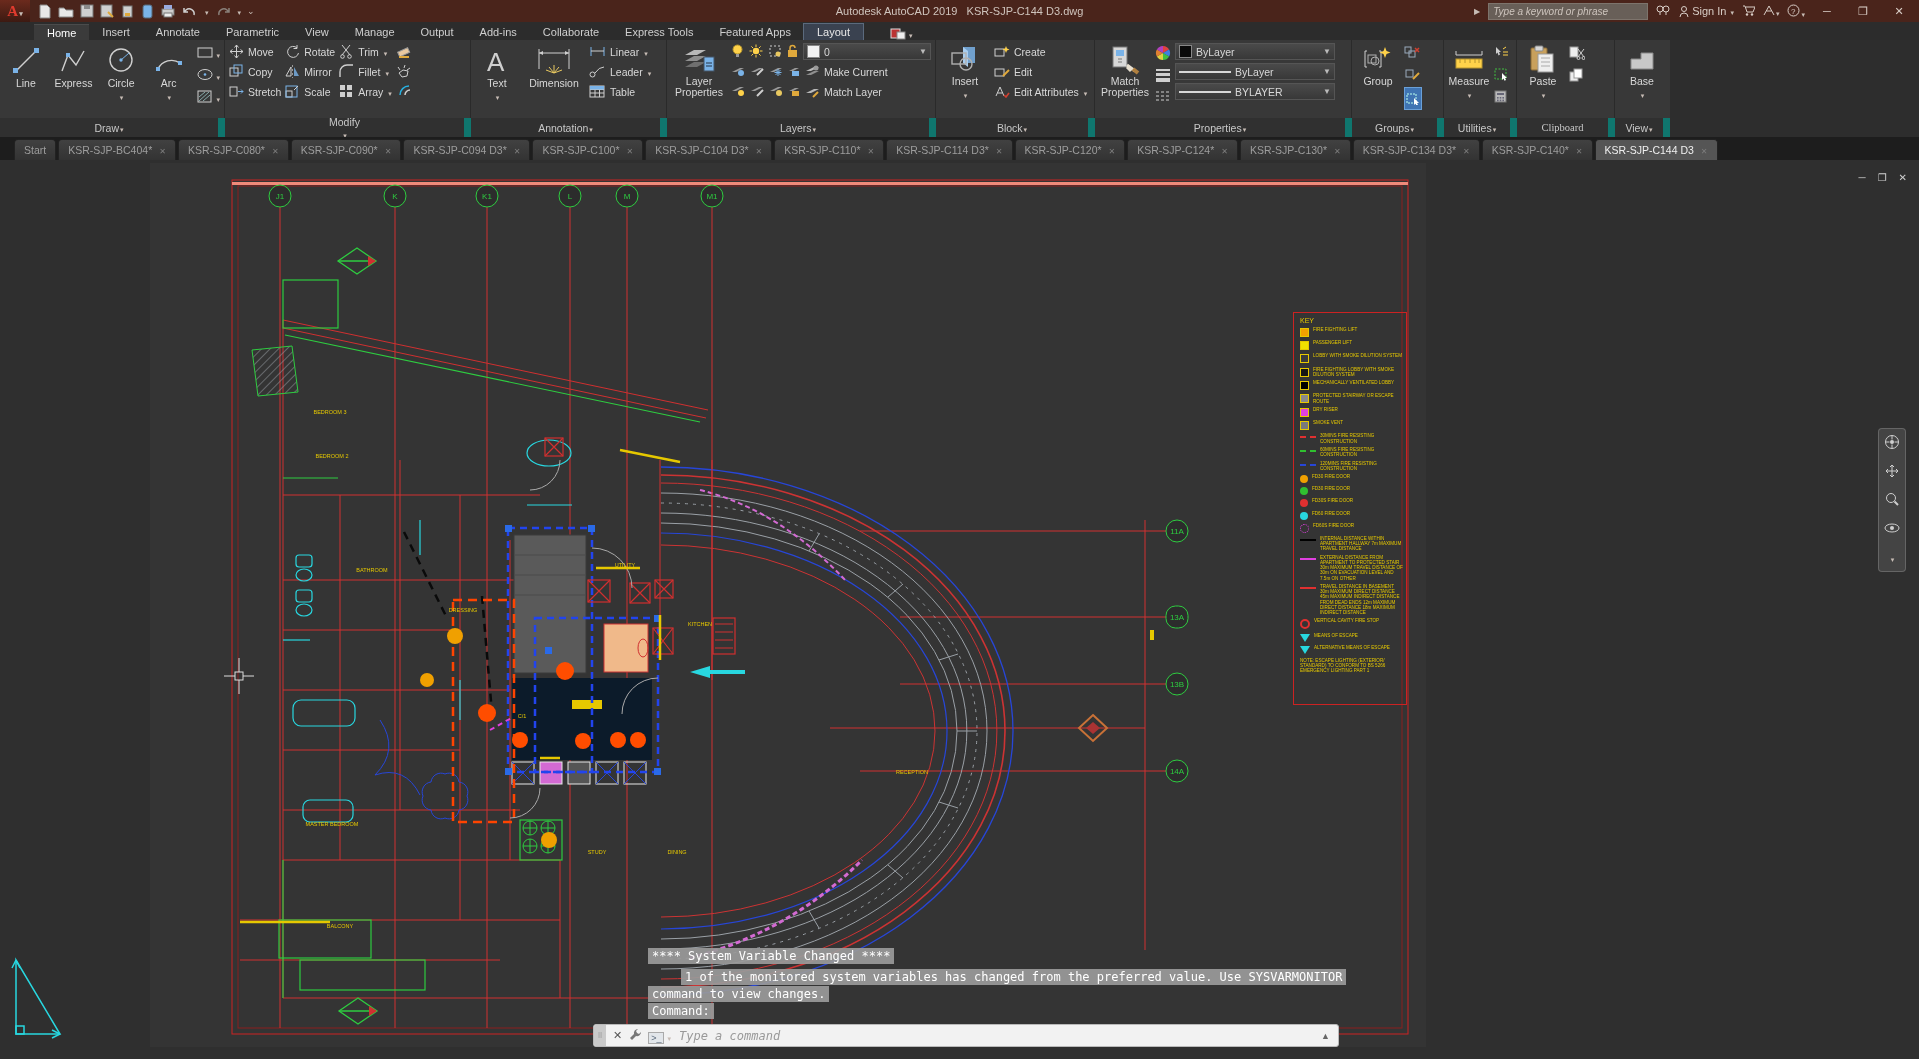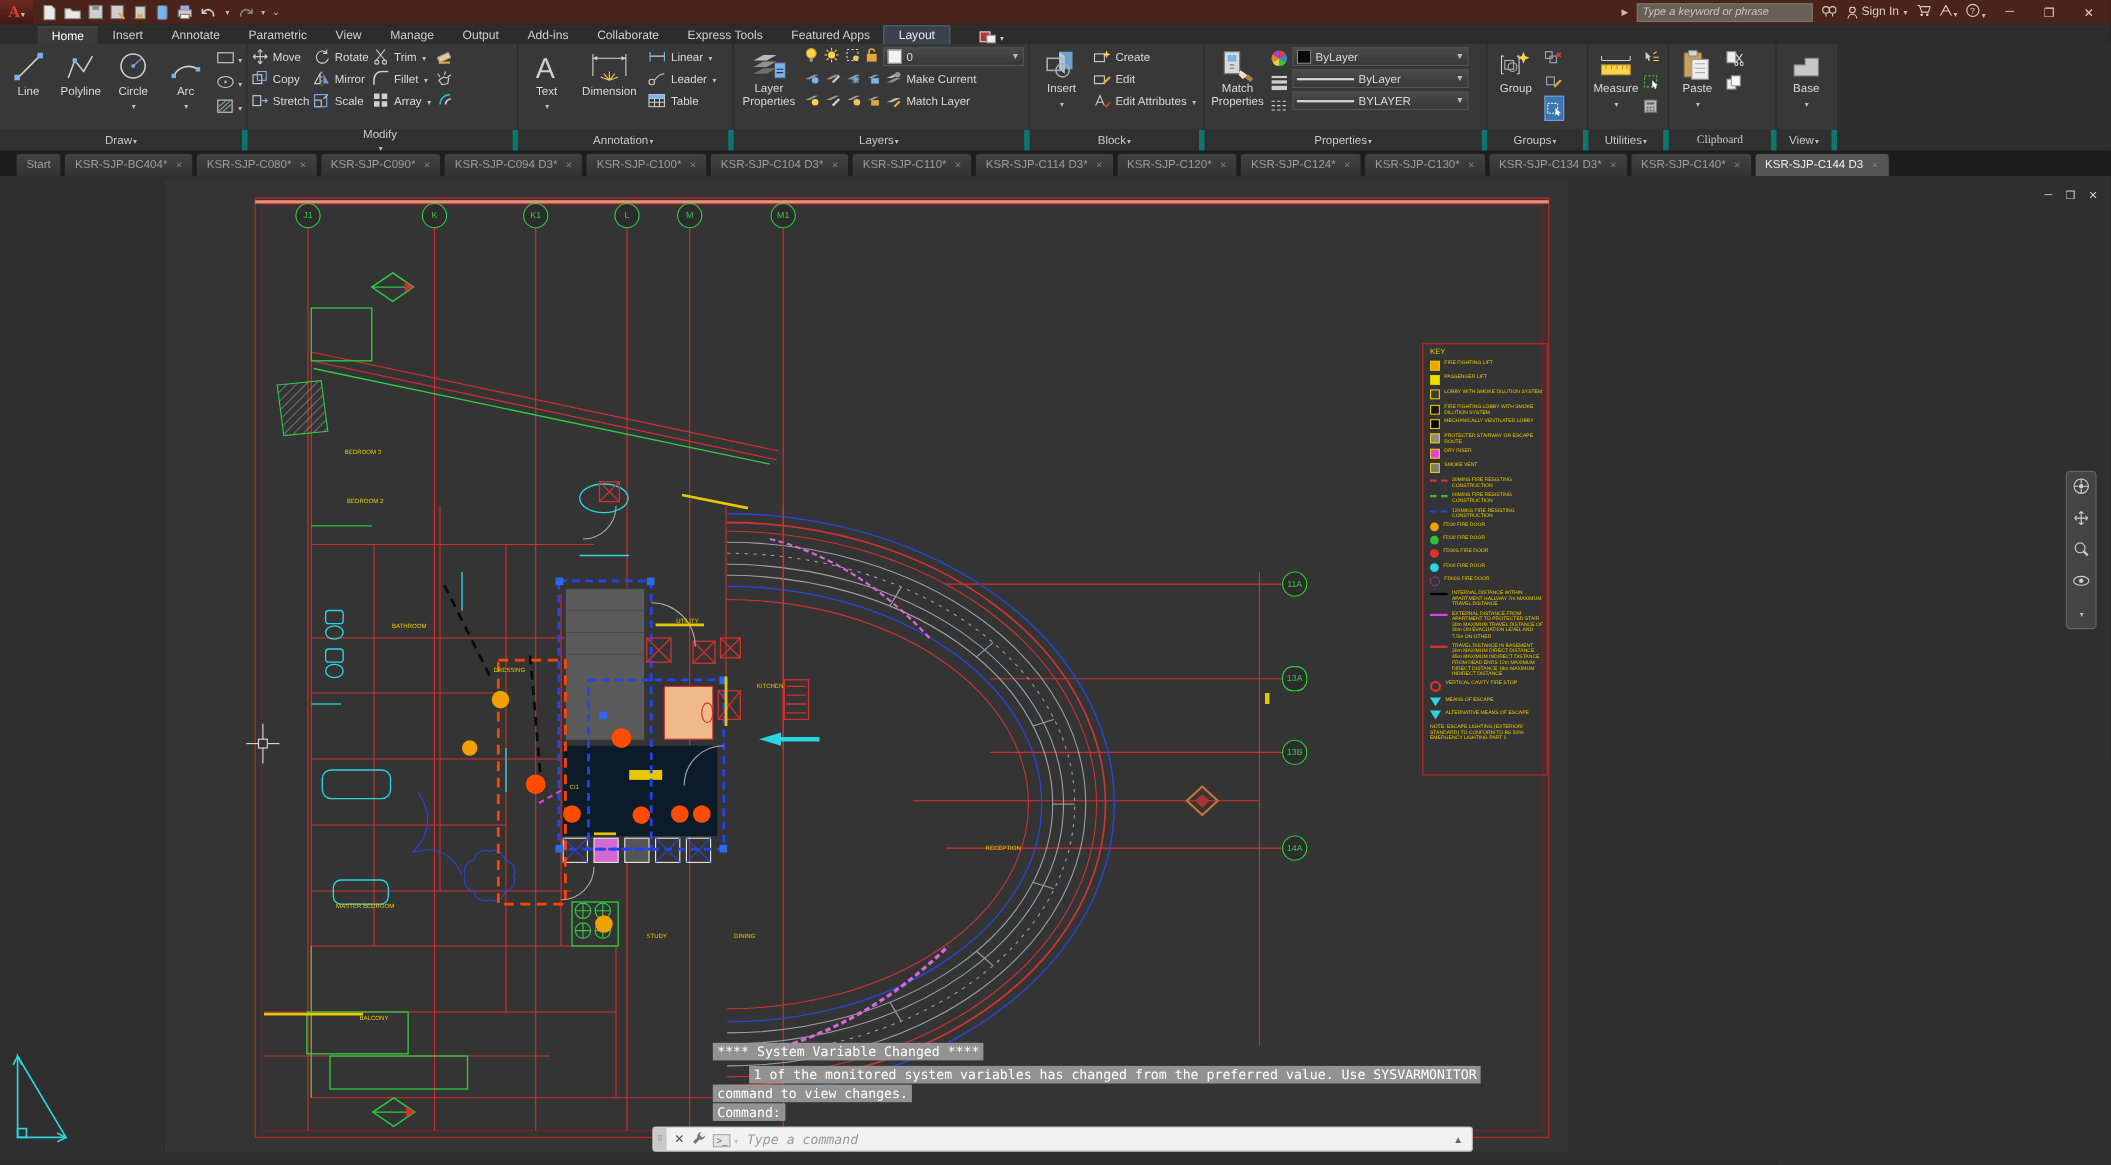--- a/index.html
+++ b/index.html
@@ -23,21 +23,21 @@
   #ribbon-tabs{position:absolute;left:0;top:22px;width:1919px;height:18px;background:#2c2c2c;display:flex;
     align-items:flex-end;padding-left:34px;box-sizing:border-box;}
   .rtab{color:#cfcfcf;font-size:11px;padding:2px 13px;height:16px;box-sizing:border-box;}
   .rtab.active{background:#3b3b3b;color:#fff;border-top:1px solid #4b4b4b;}
   .rtab.highlight{background:#3a4250;outline:1px solid #5b6a7d;color:#e8e8e8;}
   #tabrow-extra{display:flex;align-items:center;gap:2px;margin-left:10px;}
   
   #ribbon{position:absolute;left:0;top:40px;width:1919px;height:78px;background:#383838;display:flex;}
   #ribbon-labels{position:absolute;left:0;top:118px;width:1919px;height:19px;background:#303030;display:flex;}
   .panel{box-sizing:border-box;border-right:1px solid #2a2a2a;display:flex;align-items:flex-start;padding:3px 4px;gap:4px;}
-  .plabel{box-sizing:border-box;border-right:5px solid #0f766e;color:#c8c8c8;font-size:10.5px;display:flex;
+  .plabel{box-sizing:border-box;border-right:7px solid #0f766e;color:#c8c8c8;font-size:10.5px;display:flex;
     align-items:center;justify-content:center;}
   .bigbtn{display:flex;flex-direction:column;align-items:center;width:52px;color:#d8d8d8;font-size:10.5px;gap:1px;padding-top:2px;}
   .bigbtn .lbl{text-align:center;line-height:11px;}
   .smallcol{display:flex;flex-direction:column;gap:3px;justify-content:center;}
   .smallbtn{display:flex;align-items:center;gap:4px;color:#d8d8d8;font-size:10.5px;height:17px;}
   .mini{display:flex;align-items:center;gap:2px;height:19px;}
   .combo{background:linear-gradient(180deg,#4a4a4a,#383838);border:1px solid #555;height:17px;display:flex;
     align-items:center;color:#d8d8d8;font-size:10.5px;padding:0 3px;gap:4px;box-sizing:border-box;}
   .combo .dd{margin-left:auto;color:#bbb;font-size:8px;}
   .sw-black{width:11px;height:11px;background:#0a0a0a;border:1px solid #888;}
@@ -156,20 +156,23 @@
       </span>
       <span class="carat"></span>
     <span>
         <svg width="16" height="12">
           <path d="M4,10 a5,5 0 0 1 8,-5 l2,2 m0,-4 v4 h-4" fill="none" stroke="#8a817b" stroke-width="1.5"></path>
         </svg>
       </span>
       <span class="carat"></span>
     <span style="color:#c7bcb5;font-size:9px;">⌄</span>
   </div>
+  <div id="title-center">
+    <span>Autodesk AutoCAD 2019</span>&nbsp;&nbsp;&nbsp;<span>KSR-SJP-C144 D3.dwg</span>
+  </div>
   <div id="title-right">
     <span style="color:#c7bcb5;font-size:8px;">▶</span>
     <div id="search-box">Type a keyword or phrase</div>
     <span><svg width="15" height="12">
           <circle cx="4" cy="5" r="3" fill="none" stroke="#d8cdc6"></circle>
           <circle cx="10" cy="5" r="3" fill="none" stroke="#d8cdc6"></circle>
           <path d="M4,8 l0,3 M10,8 l0,3" stroke="#d8cdc6"></path>
         </svg></span>
     <span class="tbtn">
       <svg width="10" height="11">
@@ -229,21 +232,21 @@
           <rect x="2" y="23" width="5" height="5" fill="#7ab3e8"></rect>
           <rect x="23" y="3" width="5" height="5" fill="#7ab3e8"></rect>
         </svg>
       <span class="lbl">Line</span>
       </div>
     <div class="bigbtn">
       <svg width="30" height="32">
           <polyline points="4,26 10,10 18,20 26,6" fill="none" stroke="#cfcfcf" stroke-width="1.4"></polyline>
           <rect x="8" y="8" width="4" height="4" fill="#7ab3e8"></rect>
         </svg>
-      <span class="lbl">Polyline</span>
+      <span class="lbl">Express</span>
       </div>
     <div class="bigbtn">
       <svg width="30" height="32">
           <circle cx="15" cy="15" r="11" fill="none" stroke="#cfcfcf" stroke-width="1.4"></circle>
           <circle cx="15" cy="15" r="1.7" fill="#7ab3e8"></circle>
           <line x1="15" y1="15" x2="23" y2="8" stroke="#7ab3e8"></line>
         </svg>
       <span class="lbl"><span>Circle</span></span>
         <span class="carat"></span>
       </div>

